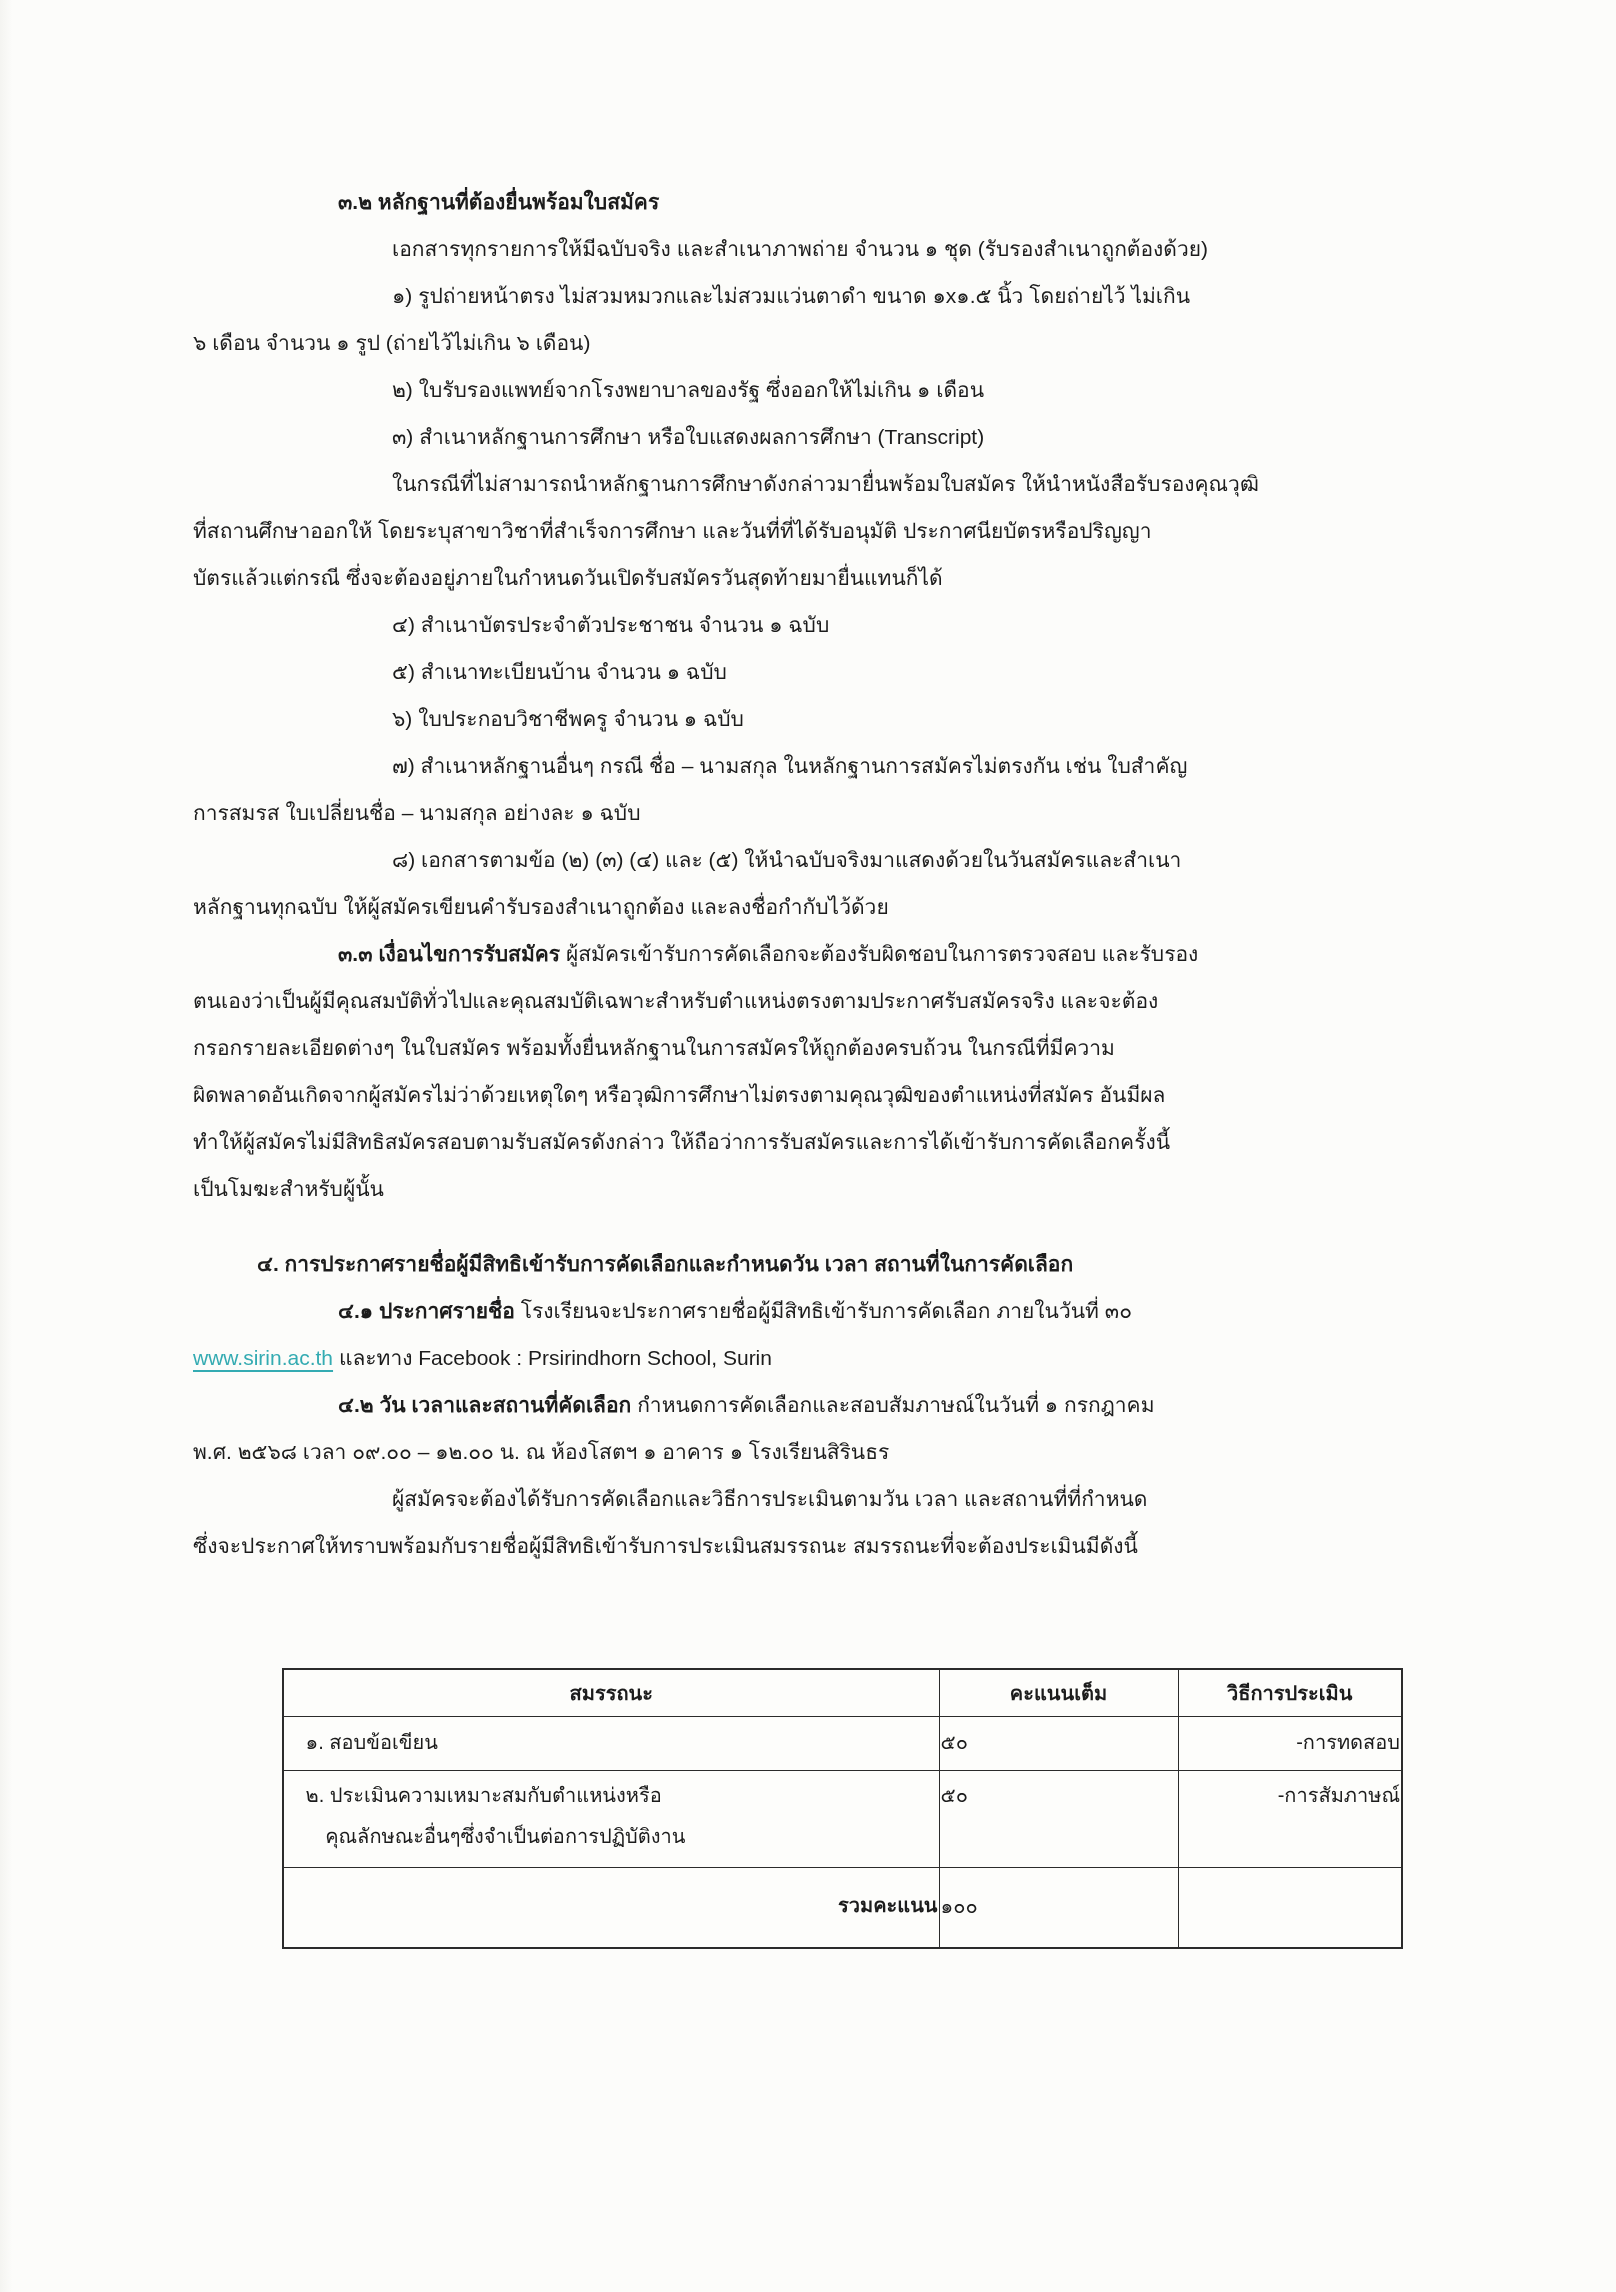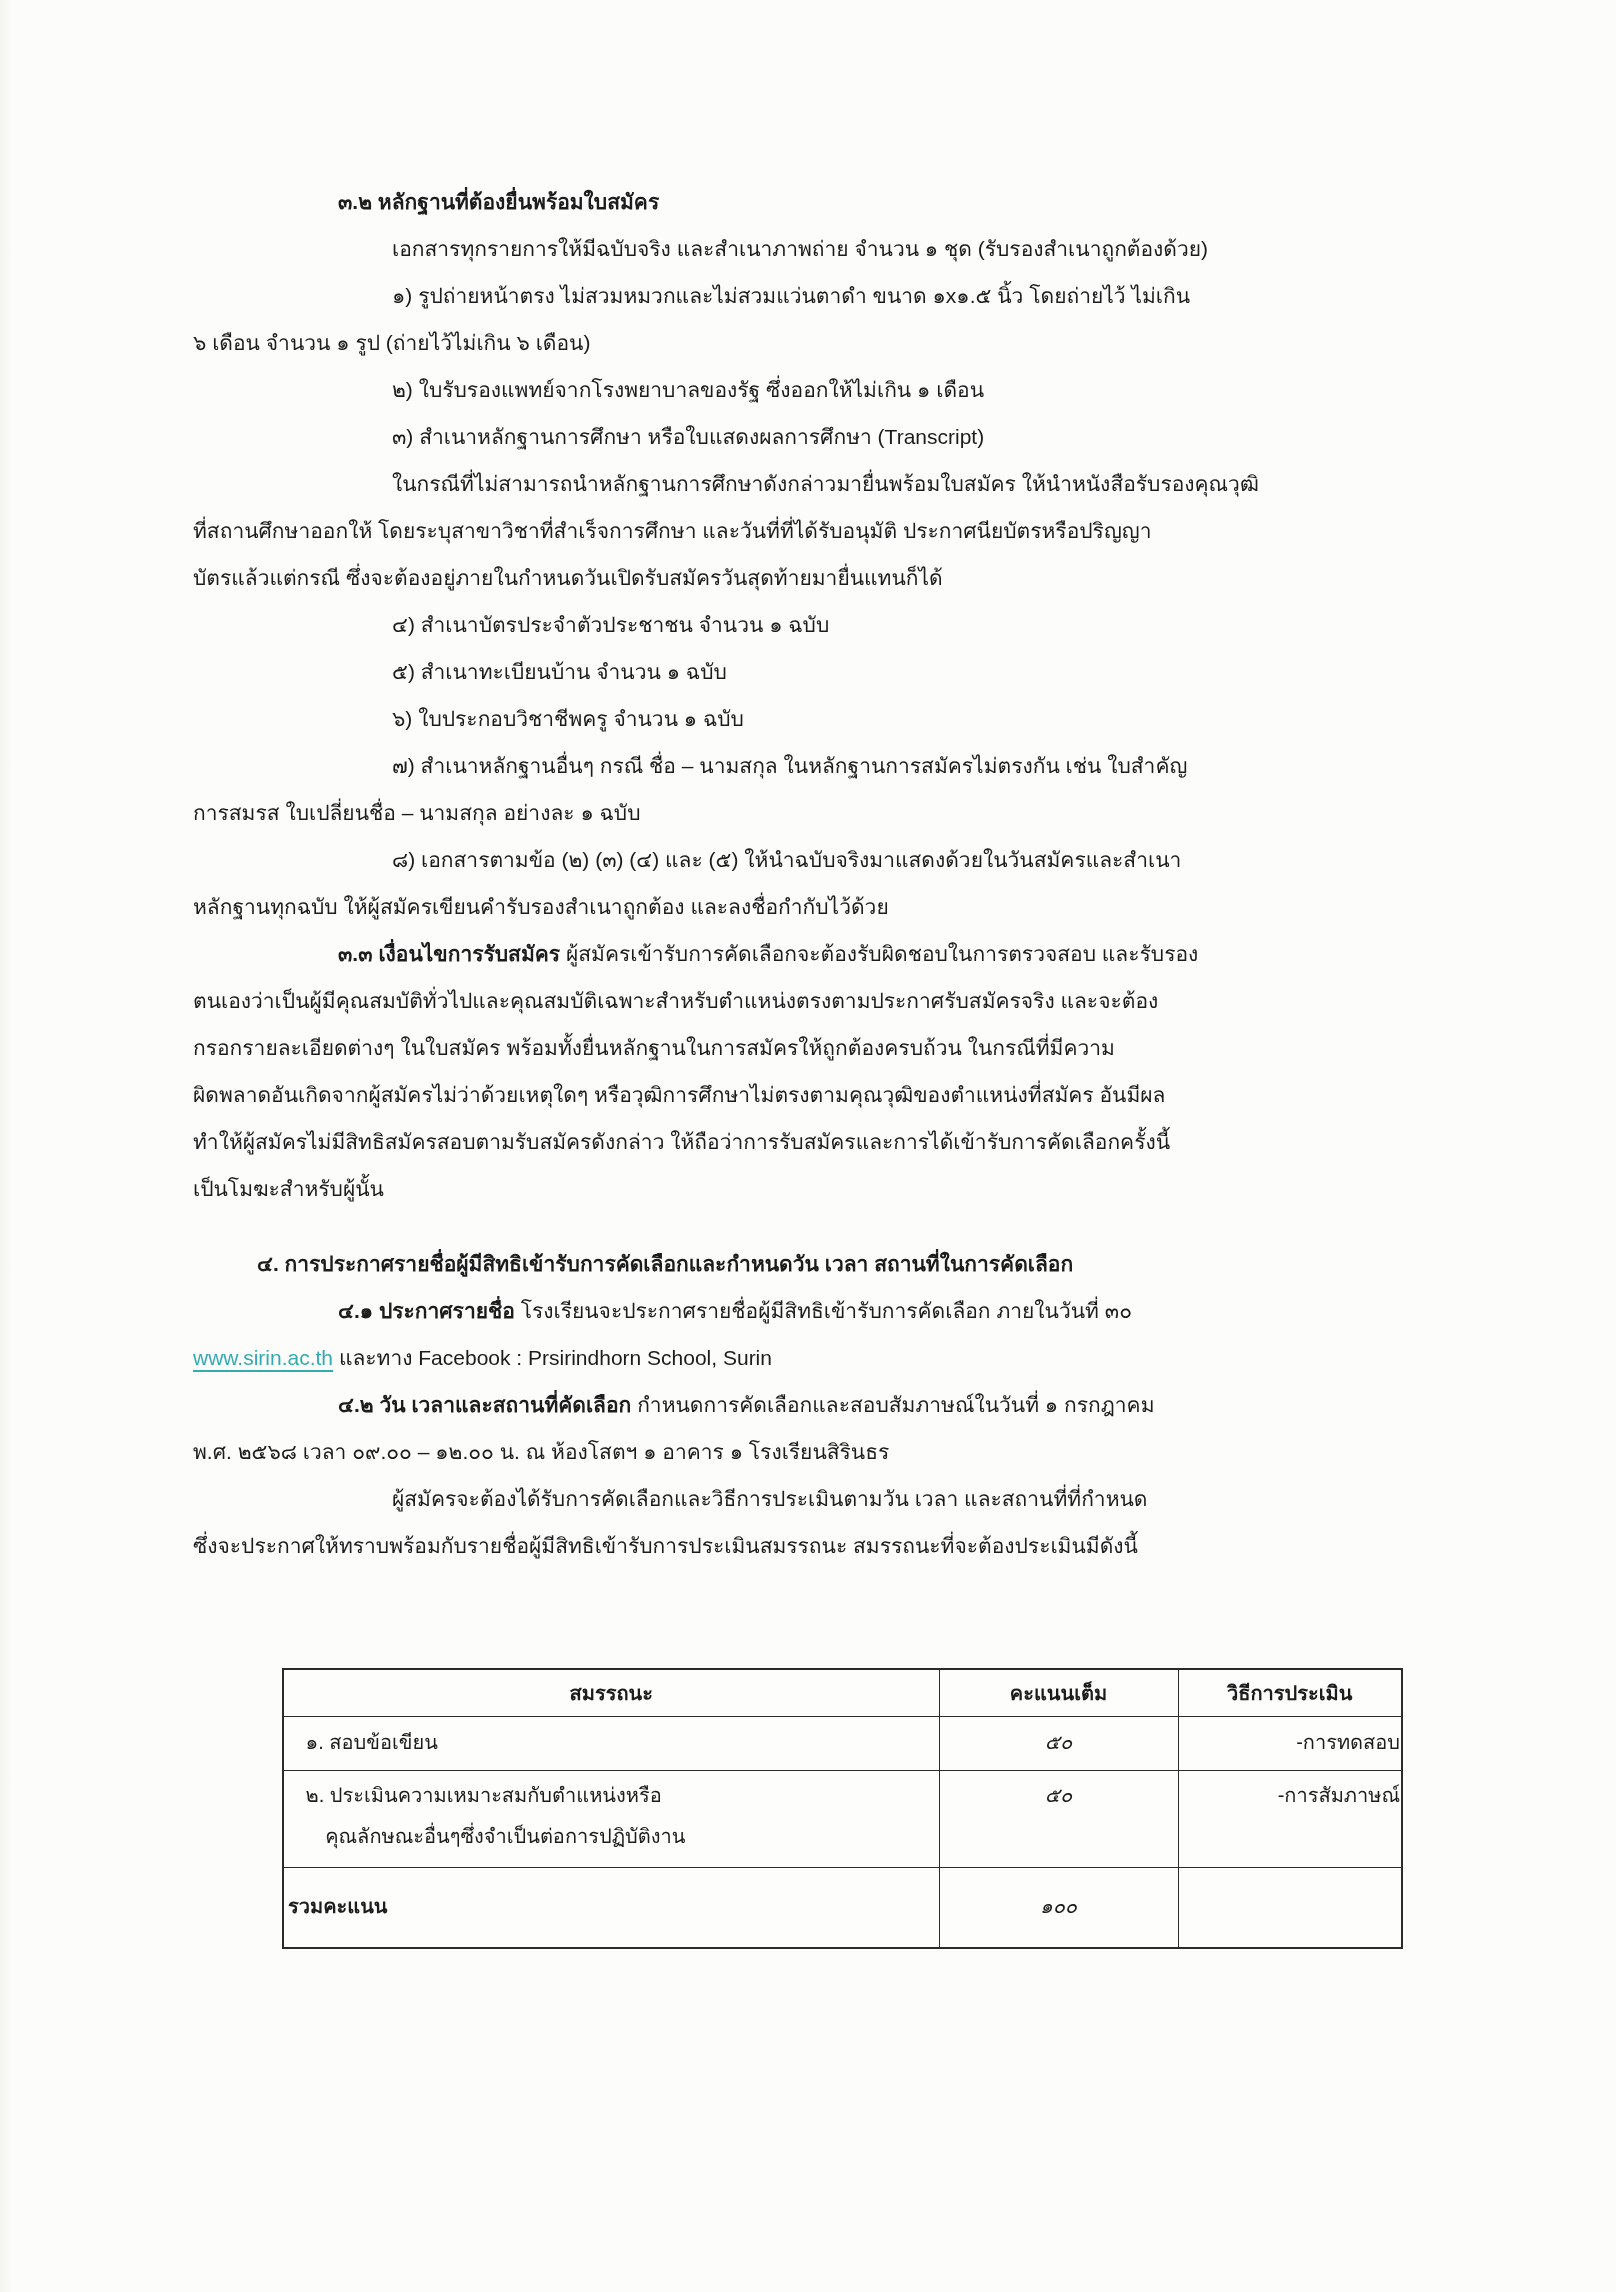--- a/index.html
+++ b/index.html
@@ -55,24 +55,24 @@
   .score-table thead th{
     height:44px;
     font-weight:700;
     text-align:center;
     vertical-align:middle;
   }
   tr.row-1 td{height:47px;}
   tr.row-2 td{height:91px;}
   tr.row-3 td{height:73px;vertical-align:middle;}
   td.c1{padding-left:21.5px;text-align:left;vertical-align:top;padding-top:4.5px;}
-  td.c2{text-align:center;vertical-align:top;padding-top:4.5px;font-style:italic;}
+  td.c2{text-align:left;vertical-align:top;padding-top:4.5px;}
   td.c3{padding-left:19.7px;text-align:right;vertical-align:top;padding-top:4.5px;}
   td .line2{padding-left:19.7px;}
-  tr.row-3 td.c1{text-align:left;font-weight:700;padding-left:4px;padding-top:0;}
+  tr.row-3 td.c1{text-align:right;font-weight:700;padding-left:16px;padding-top:0;font-family:Liberation Mono, monospace;}
   tr.row-3 td.c2{padding-top:0;}
 </style>
 </head>
 <body>
 
 <div class="page">
 
   <div class="textblock" id="doc-lines">
       <div class="line h2"><span class="seg bold">๓.๒ หลักฐานที่ต้องยื่นพร้อมใบสมัคร</span></div>
       <div class="line item"><span class="seg normal">เอกสารทุกรายการให้มีฉบับจริง และสำเนาภาพถ่าย จำนวน ๑ ชุด (รับรองสำเนาถูกต้องด้วย)</span></div>

